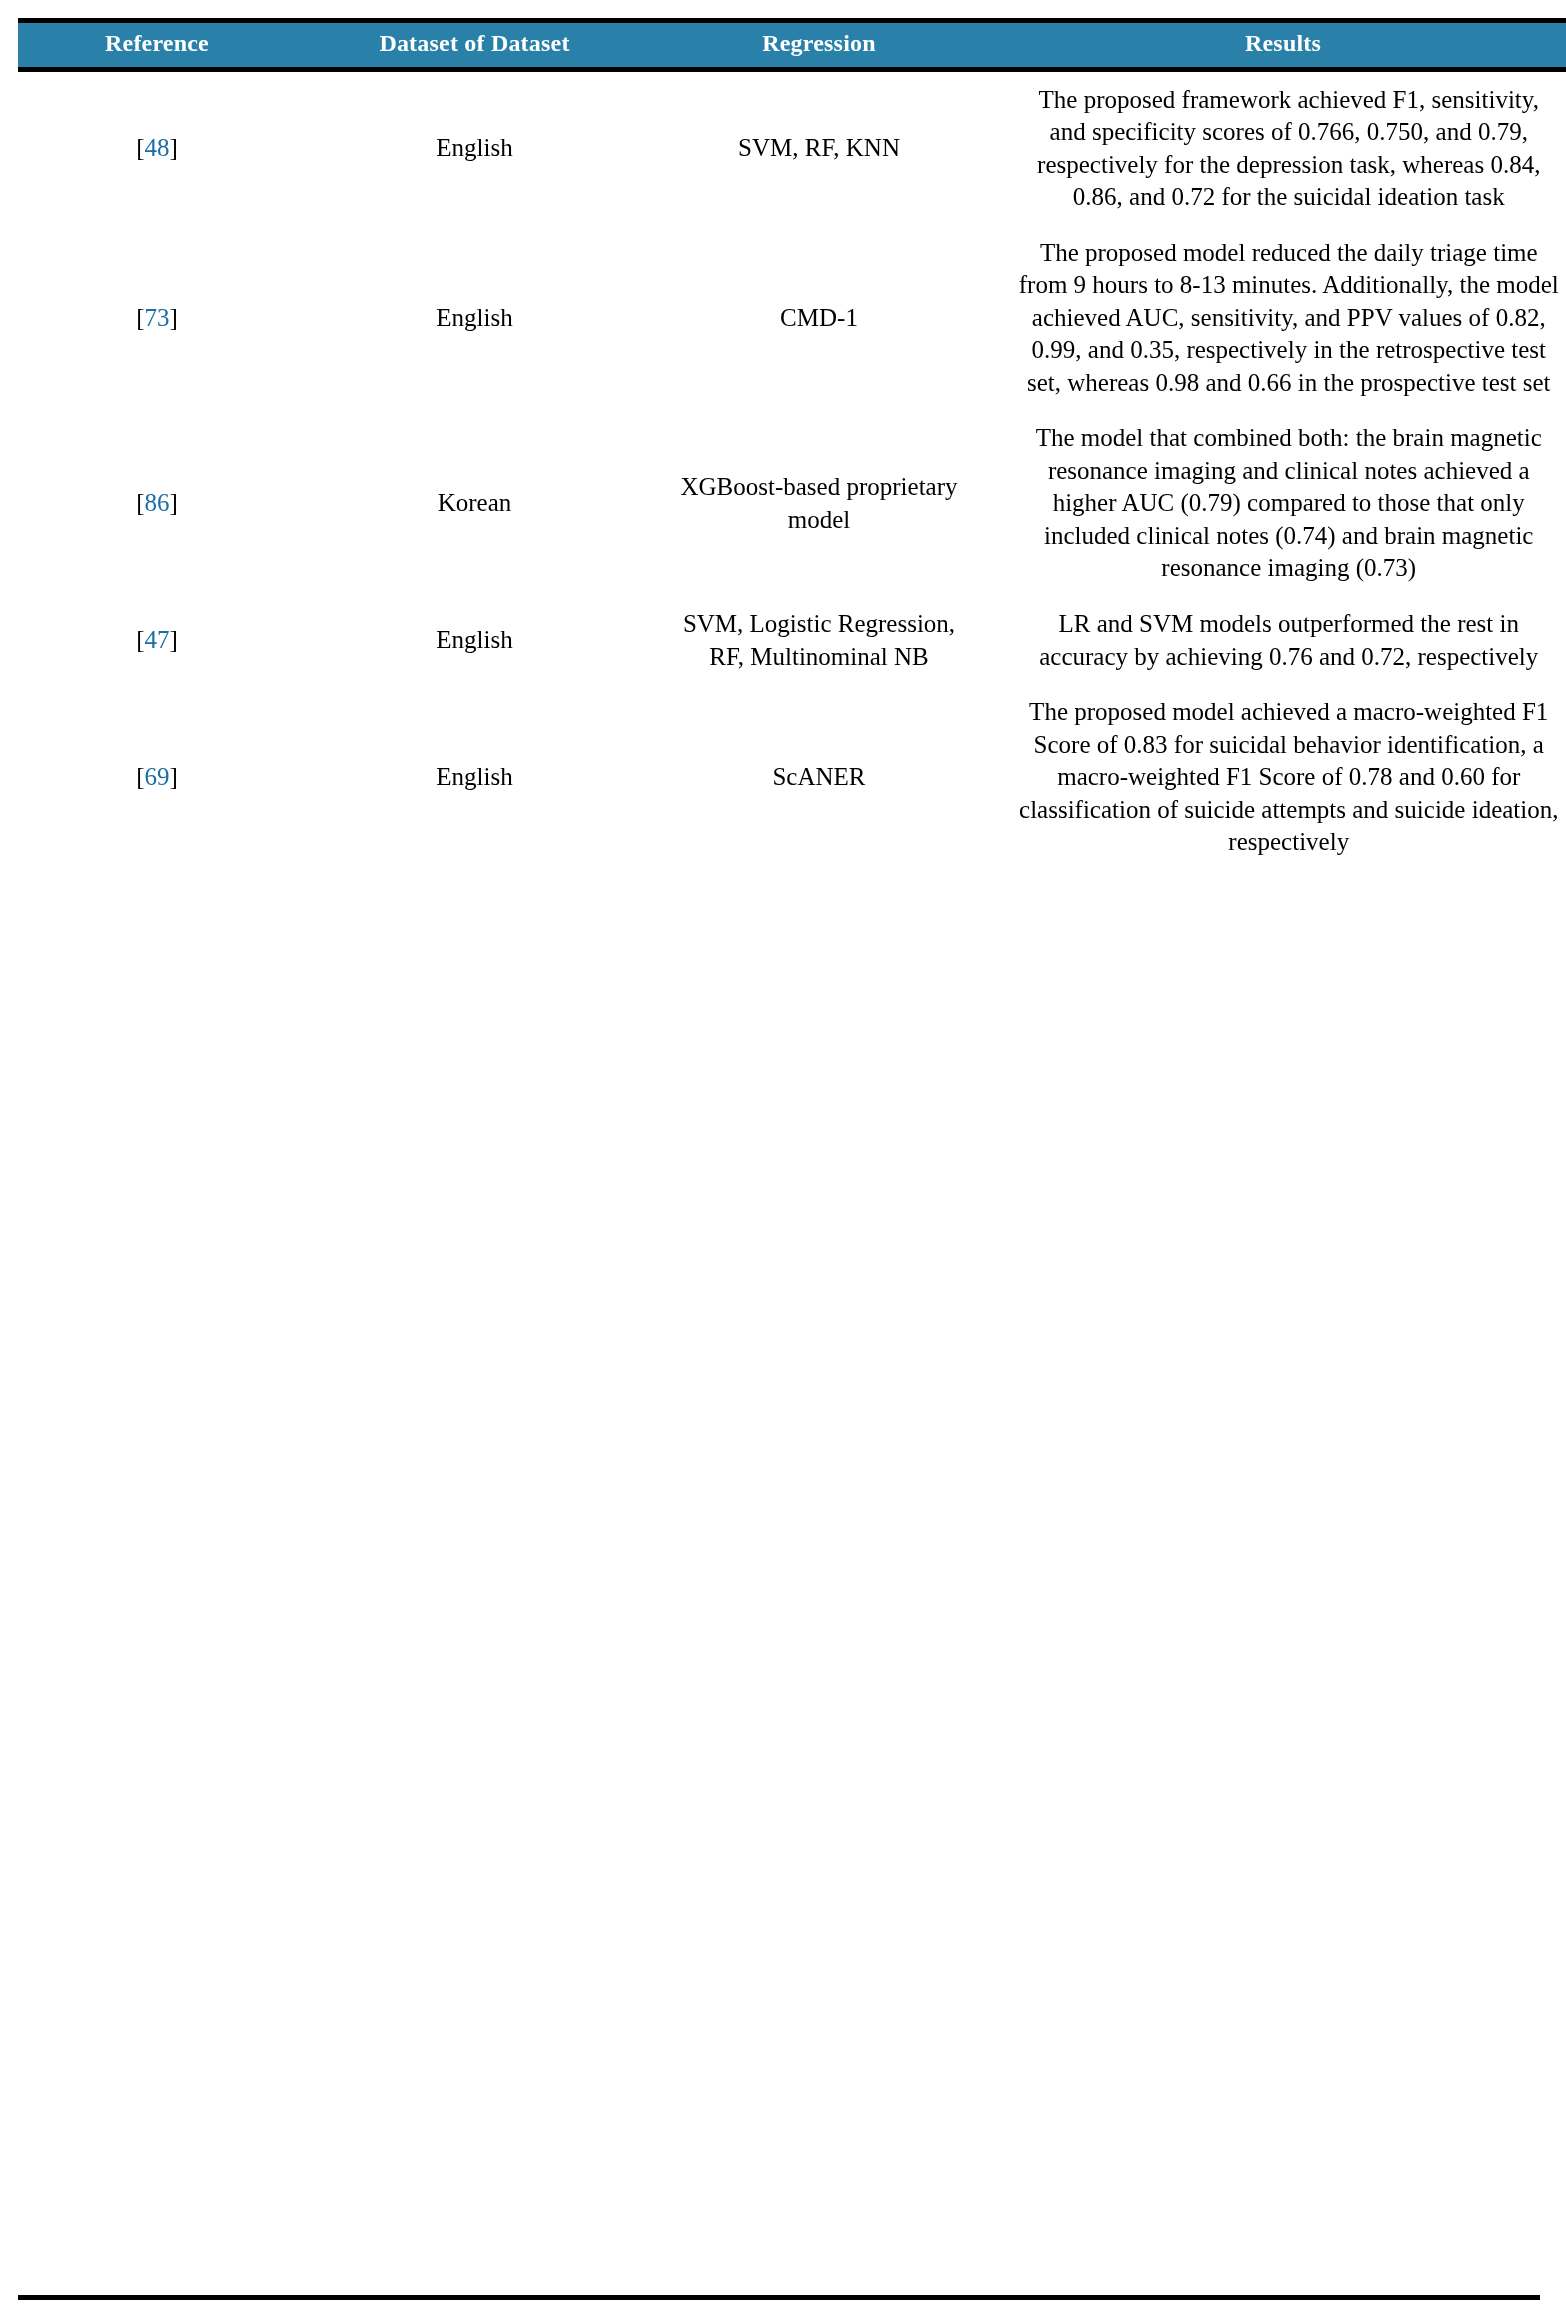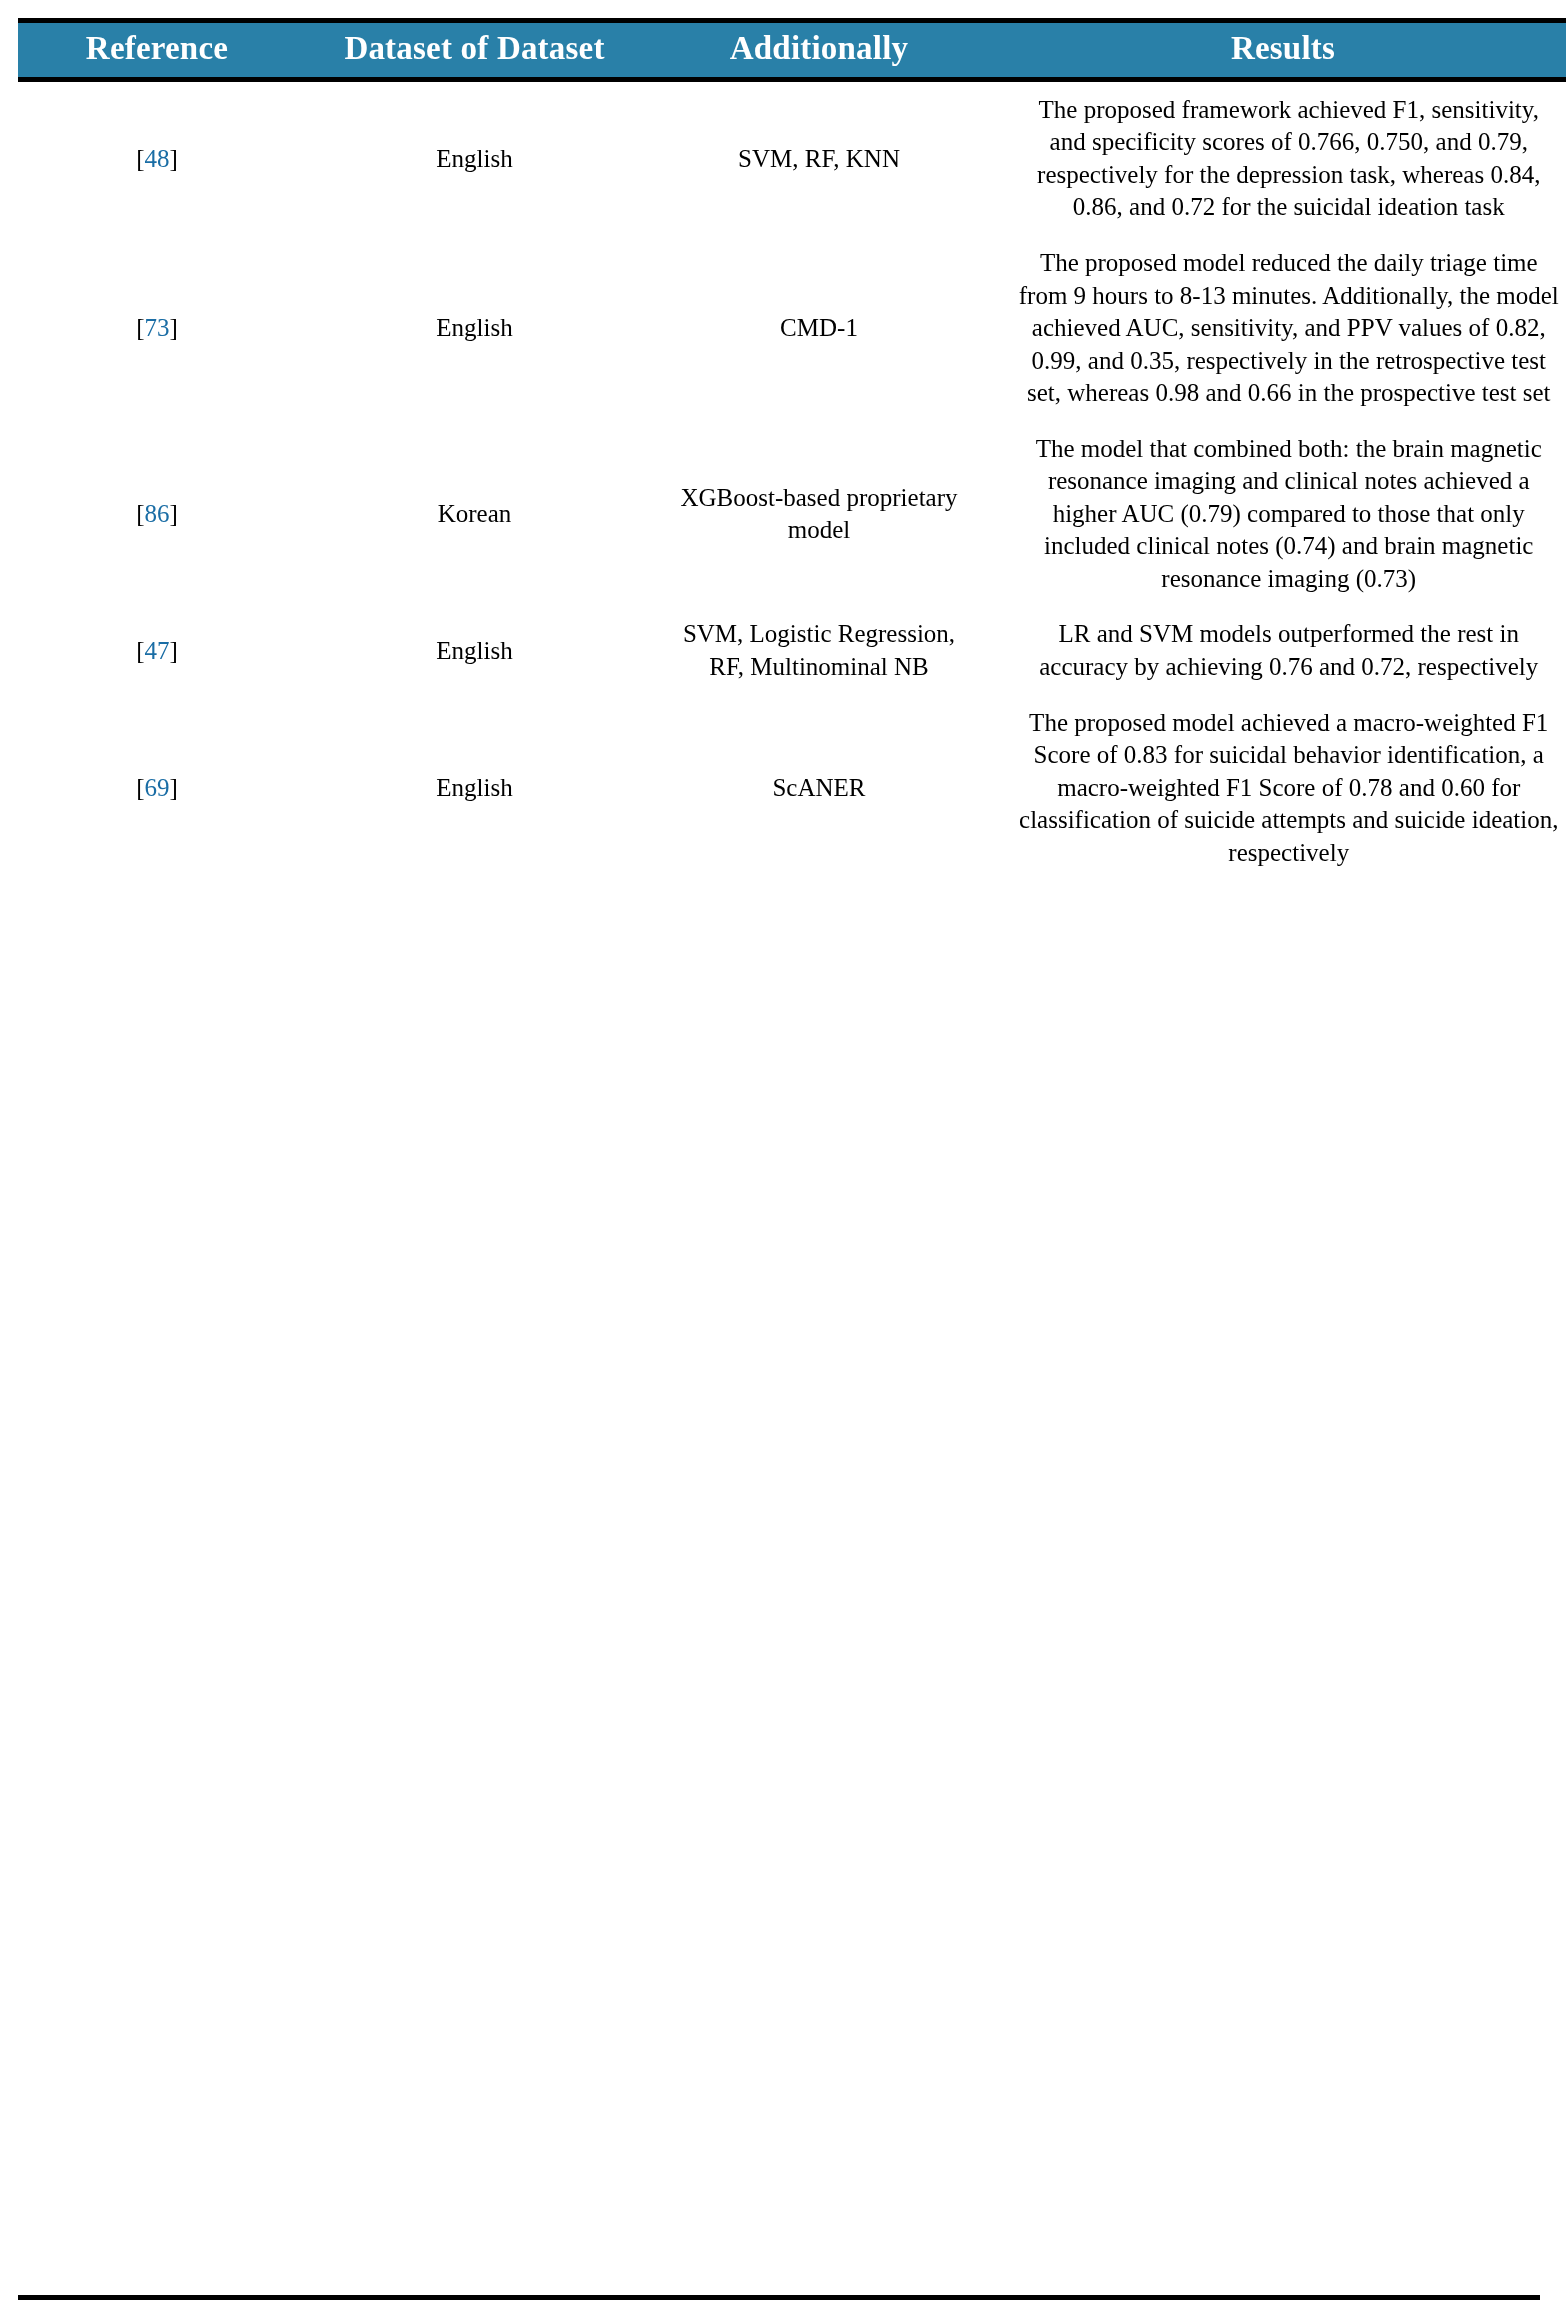--- a/index.html
+++ b/index.html
@@ -37,21 +37,21 @@
     table-layout: fixed;
   }
 
   
   thead tr.header-row {
     background: #2980a8;
   }
   thead th {
     color: #ffffff;
     font-weight: bold;
-    font-size: 33px;
+    font-size: 24px;
     line-height: 1.15;
     text-align: center;
     vertical-align: middle;
     padding: 7.4px 5px 9px 5px;
     border-top: 5px solid #000000;
     border-bottom: 5px solid #000000;
     letter-spacing: 0.2px;
   }
 
   
@@ -104,21 +104,21 @@
 <body>
 
 <div class="page">
 
   <div class="table-wrap">
     <table class="paper-table">
       <thead>
         <tr class="header-row">
           <th class="col-reference">Reference</th>
           <th class="col-language">Dataset of Dataset</th>
-          <th class="col-classifier">Additionally</th>
+          <th class="col-classifier">Regression</th>
           <th class="col-results">Results</th>
         </tr>
       </thead>
       <tbody>
 
         <tr>
           <td class="col-reference">
             <span class="cite"><span class="bracket">[</span><span class="num">48</span><span class="bracket">]</span></span>
           </td>
           <td class="col-language">English</td>

